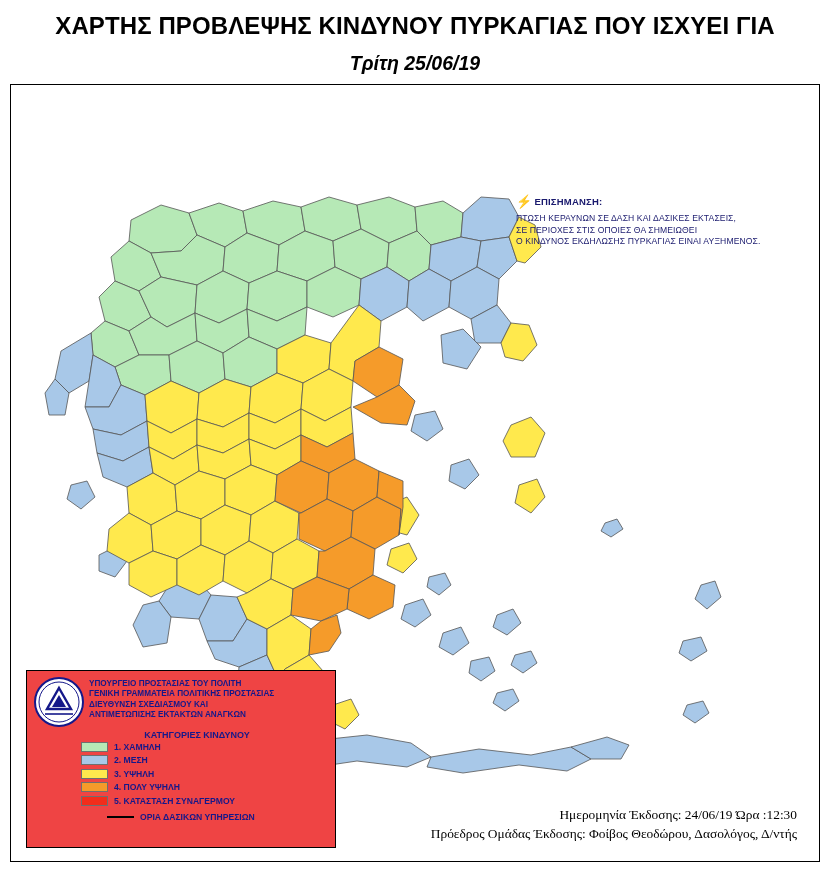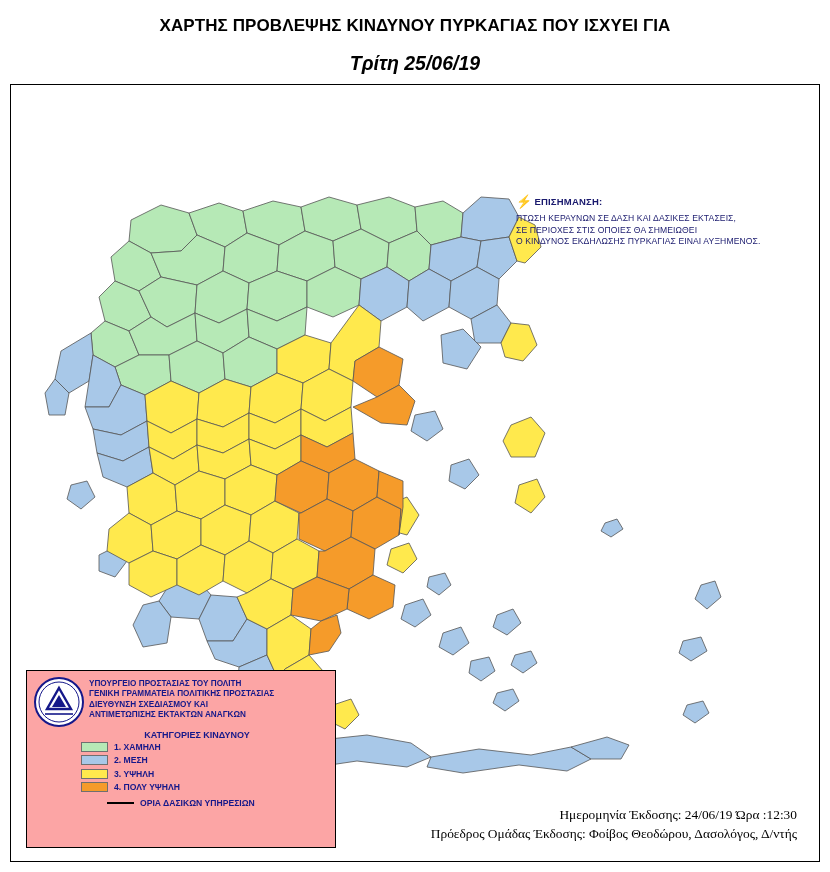--- a/index.html
+++ b/index.html
@@ -16,21 +16,21 @@
     overflow: hidden;
   }
 
   
   #title-block {
     position: absolute;
     top: 14px; left: 0; width: 830px;
     text-align: center;
   }
   #title-line1 {
-    font-size: 17px;
+    font-size: 24px;
     font-weight: bold;
     color: #000000;
     letter-spacing: 0.1px;
     line-height: 24px;
   }
   #title-line2 {
     font-size: 19.5px;
     font-weight: bold;
     color: #000000;
     line-height: 26px;
@@ -76,21 +76,21 @@
     white-space: nowrap;
   }
   #note-lines { margin-top: 4px; }
 
   
   #legend {
     position: absolute;
     left: 15px; top: 585px;
     width: 310px; height: 178px;
     border: 1px solid #000000;
-    background: #fca5a5;
+    background: #ef4444;
   }
   #legend-top {
     display: flex;
     align-items: flex-start;
     padding: 5px 6px 0 6px;
   }
   #legend-logo {
     width: 52px; height: 52px;
     flex: 0 0 52px;
     position: relative;
@@ -351,20 +351,24 @@
           <span class="legend-label">2. ΜΕΣΗ</span>
         </div>
         <div class="legend-row">
           <span class="legend-swatch" style="background:#ffe94d"></span>
           <span class="legend-label">3. ΥΨΗΛΗ</span>
         </div>
         <div class="legend-row">
           <span class="legend-swatch" style="background:#f59b2a"></span>
           <span class="legend-label">4. ΠΟΛΥ ΥΨΗΛΗ</span>
         </div>
+        <div class="legend-row">
+          <span class="legend-swatch" style="background:#f22d1b"></span>
+          <span class="legend-label">5. ΚΑΤΑΣΤΑΣΗ ΣΥΝΑΓΕΡΜΟΥ</span>
+        </div>
       </div>
 
       <div id="legend-footer">
         <span id="legend-line"></span>
         <span class="legend-label">ΟΡΙΑ ΔΑΣΙΚΩΝ ΥΠΗΡΕΣΙΩΝ</span>
       </div>
     </div>
 
     <div id="footer">
       <div class="footer-line serif">Ημερομηνία Έκδοσης: 24/06/19  Ώρα :12:30</div>

